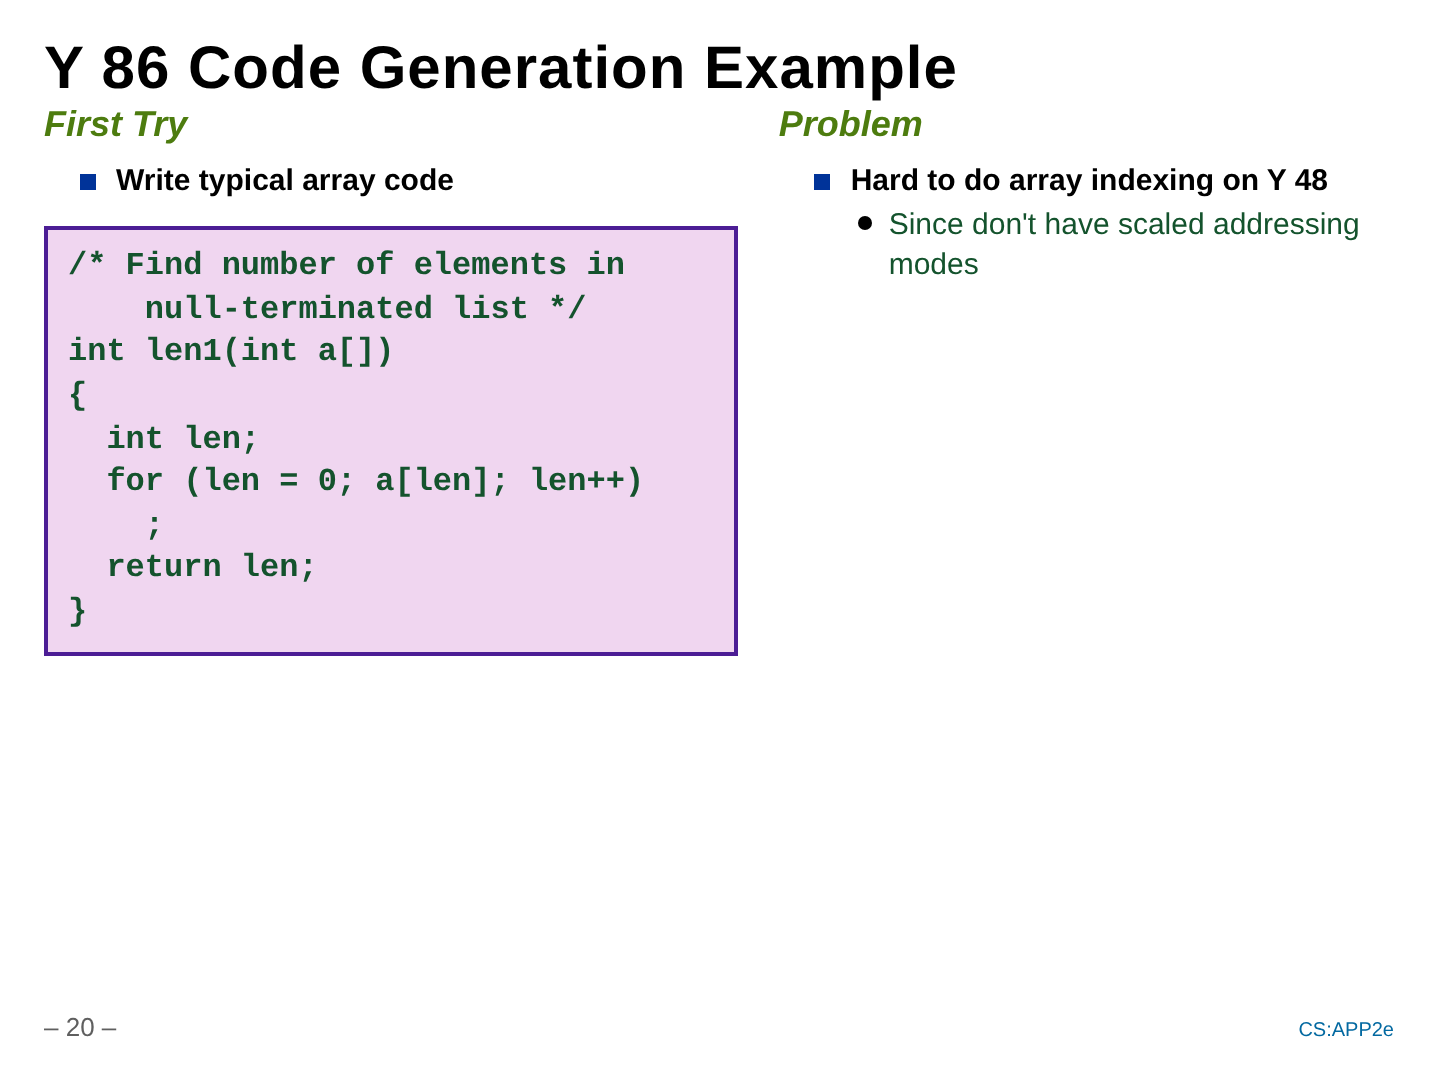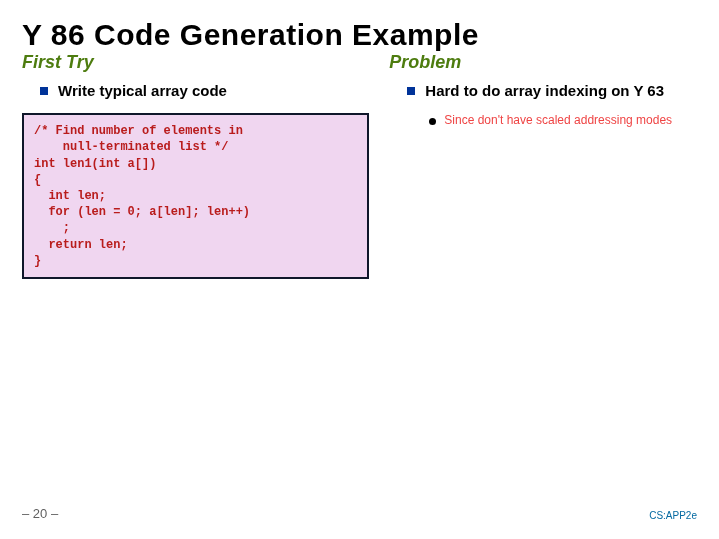--- a/index.html
+++ b/index.html
@@ -33,21 +33,21 @@
     font-weight: bold;
     font-style: italic;
     color: #4d7c0f;
     margin-bottom: 8px;
   }
   .bullet-row {
     display: flex;
     align-items: flex-start;
     gap: 10px;
     margin-left: 18px;
-    margin-bottom: 12px;
+    margin-bottom: 2px;
   }
   .sq-bullet {
     width: 8px;
     height: 8px;
     background: #003399;
     flex: 0 0 8px;
     margin-top: 6px;
   }
   .bullet-text {
     font-size: 15px;
@@ -64,32 +64,32 @@
   }
   .round-bullet {
     width: 7px;
     height: 7px;
     border-radius: 50%;
     background: #000;
     flex: 0 0 7px;
     margin-top: 5px;
   }
   .sub-bullet-text {
-    font-size: 12px;
-    color: #ef4444;
+    font-size: 15px;
+    color: #14532d;
     line-height: 1.3;
   }
   .code-box {
     background: #f0d6f0;
-    border: 2px solid #0f172a;
+    border: 2px solid #4c1d95;
     padding: 8px 10px;
     font-family: "Courier New", Courier, monospace;
-    font-size: 12px;
+    font-size: 16px;
     font-weight: bold;
-    color: #b91c1c;
+    color: #14532d;
     white-space: pre;
     line-height: 1.35;
     margin-top: 12px;
   }
   .code-box-right {
     margin-top: 4px;
   }
   .footer-left {
     position: absolute;
     bottom: 18px;
@@ -126,21 +126,21 @@
   for (len = 0; a[len]; len++)
     ;
   return len;
 }</div>
   </div>
 
   <div class="col-right">
     <div class="section-heading">Problem</div>
     <div class="bullet-row">
       <span class="sq-bullet"></span>
-      <span class="bullet-text">Hard to do array indexing on Y 63</span>
+      <span class="bullet-text">Hard to do array indexing on Y 48</span>
     </div>
     <div class="sub-bullet-row">
       <span class="round-bullet"></span>
       <span class="sub-bullet-text">Since don't have scaled addressing modes</span>
     </div>
   </div>
 
 </div>
 
 <div class="footer-left">– 20 –</div>

